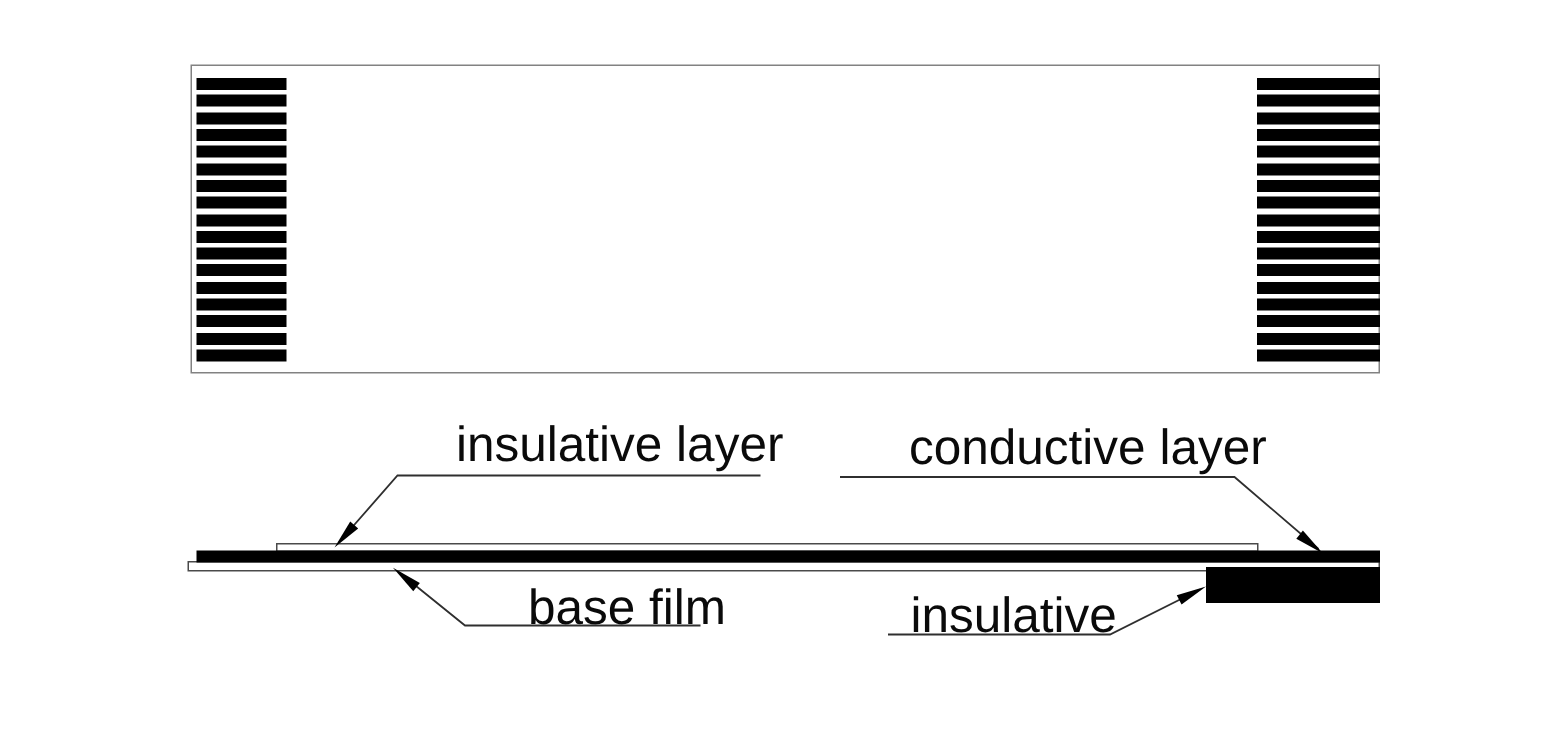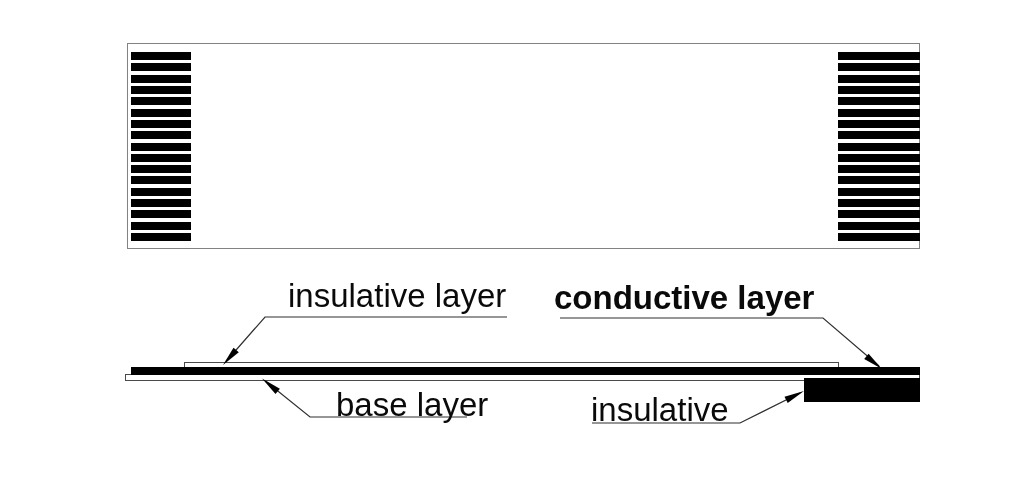--- a/index.html
+++ b/index.html
@@ -79,23 +79,24 @@
   }
 
   
   .callout-label {
     position: absolute;
     font-size: 33px;
     line-height: 36px;
     color: #0a0a0a;
     white-space: nowrap;
     z-index: 5;
+    margin-left: 16px;
   }
   .lbl-insulative { left: 288px; top: 278px; }
-  .lbl-conductive { left: 554px; top: 280px; font-weight: bold; }
+  .lbl-conductive { left: 590px; top: 280px; }
   .lbl-basefilm   { left: 336px; top: 387px; }
   .lbl-stiffener  { left: 591px; top: 392px; }
 </style>
 </head>
 <body>
 
 <div id="canvas">
 
   <div class="top-view-outline">
     <div class="finger-stack left" style="left:3px; top:8px;">
@@ -153,15 +154,15 @@
 
     <polyline points="467,417 310,417 266,381.5"></polyline>
     <polygon points="262,378.5 279.9,388.7 275.5,394.1"></polygon>
 
     <polyline points="592,423 740,423 800,393"></polyline>
     <polygon points="804,391 787.7,403 784.5,396.8"></polygon>
   </svg>
 
   <div class="callout-label lbl-insulative">insulative layer</div>
   <div class="callout-label lbl-conductive">conductive layer</div>
-  <div class="callout-label lbl-basefilm">base layer</div>
+  <div class="callout-label lbl-basefilm">base film</div>
   <div class="callout-label lbl-stiffener">insulative</div>
 </div>
 
 </body></html>

